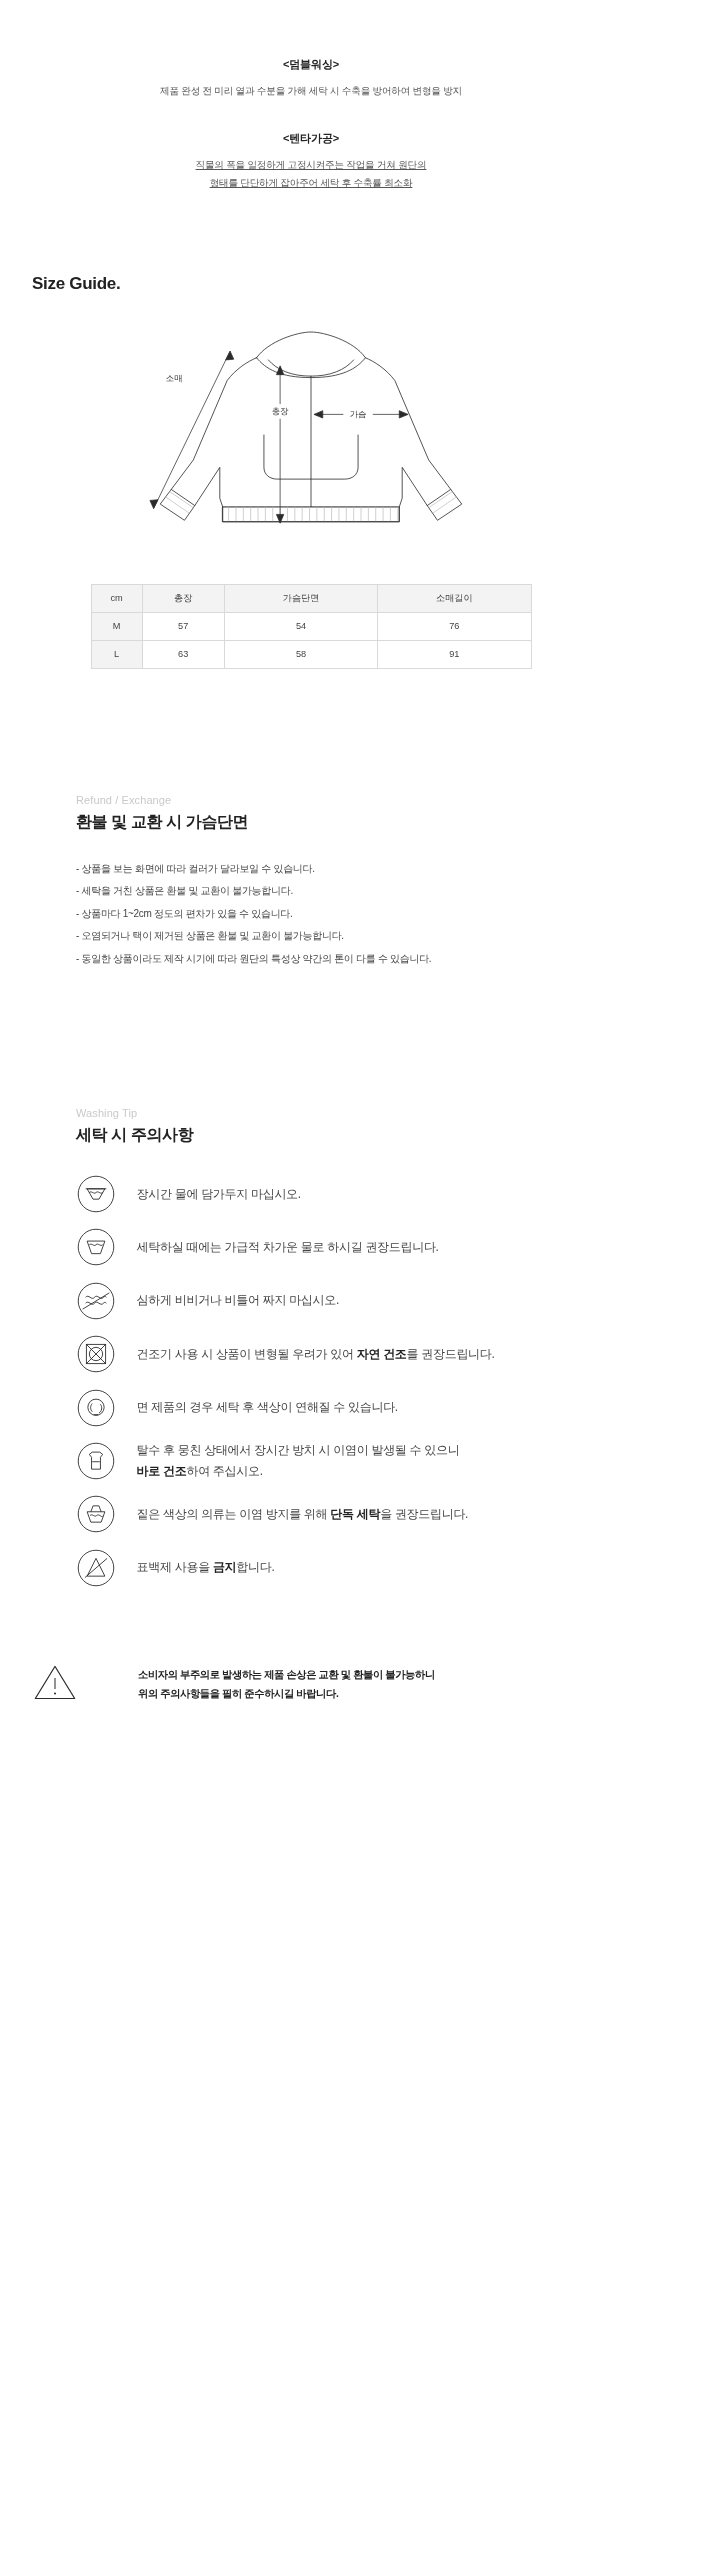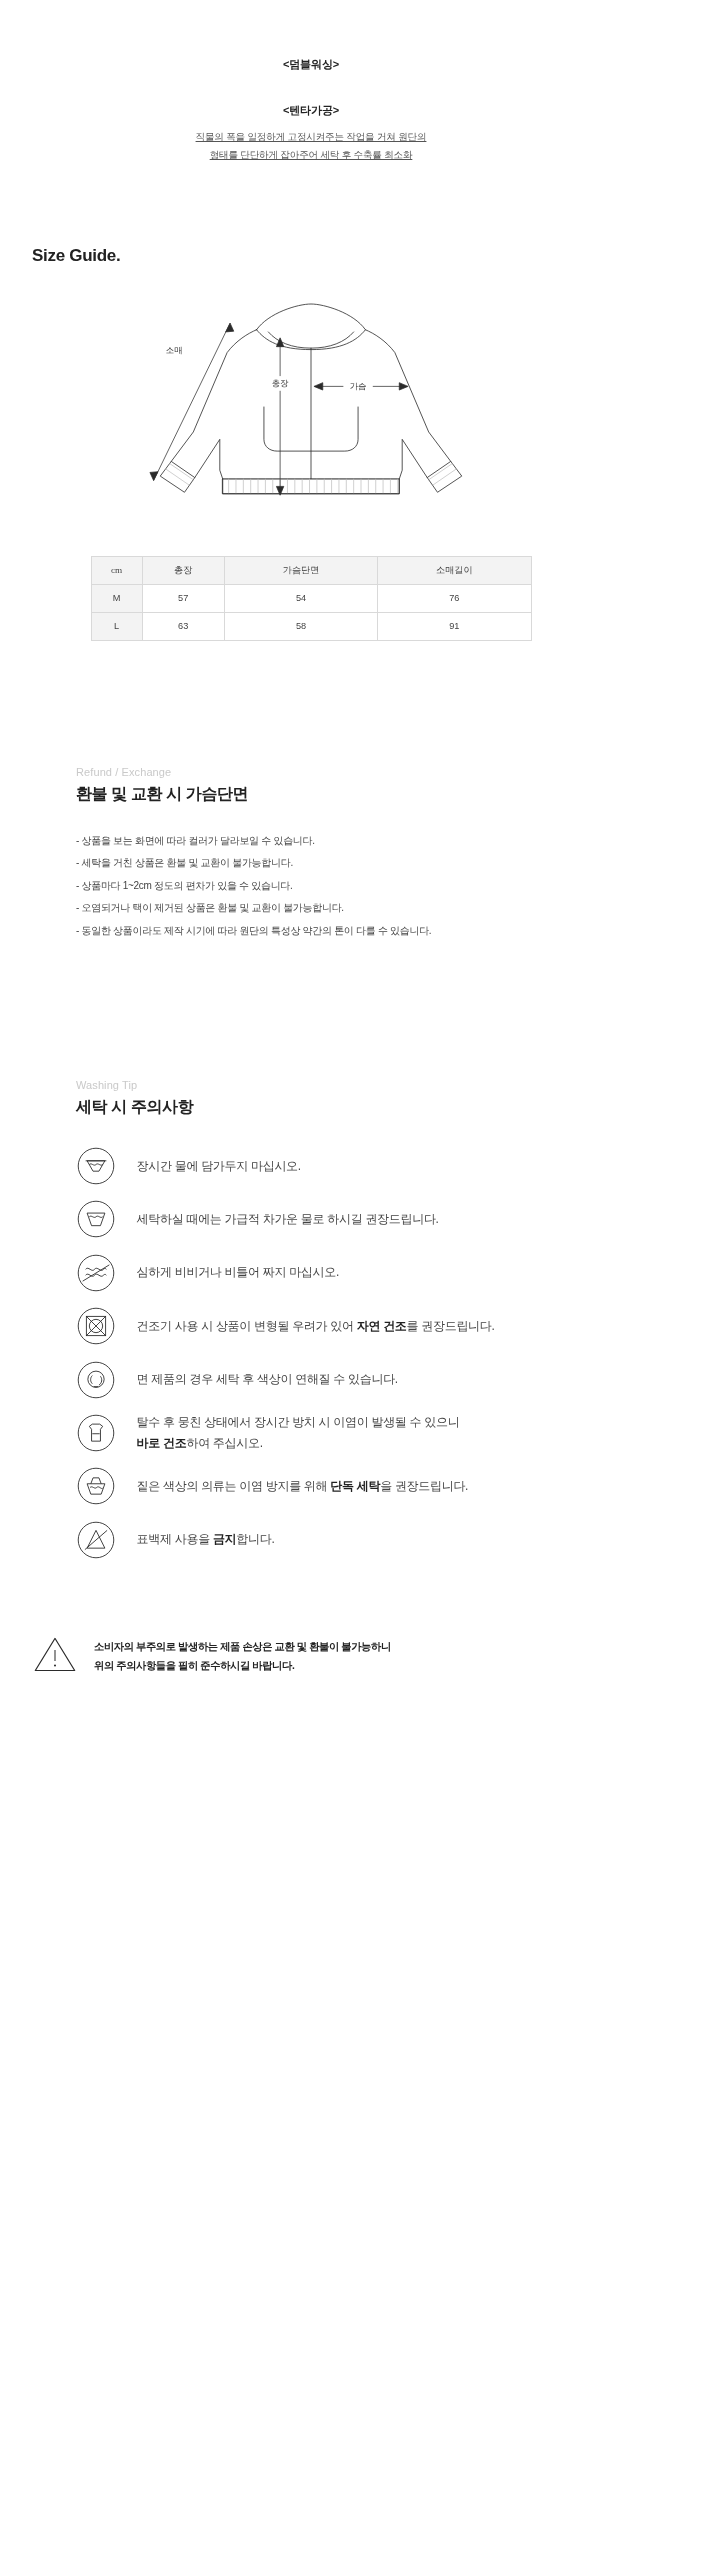--- a/index.html
+++ b/index.html
@@ -59,21 +59,21 @@
     color: #444444;
   }
   table.size-table th, table.size-table td {
     border: 0.7px solid #d9d9d9;
     height: 28px;
     text-align: center;
     font-weight: normal;
   }
   table.size-table thead th { background: #f3f3f3; color: #444444; }
   table.size-table tbody th { background: #f3f3f3; width: 51px; }
-  table.size-table thead th:first-child { width: 51px; font-family: Liberation Serif, serif; }
+  table.size-table thead th:first-child { width: 51px; }
 
   
   .section { padding: 0 32px; margin-left: 44px; }
   .section-eyebrow {
     font-size: 11px;
     color: #c9c9c9;
     letter-spacing: 0.1px;
     margin: 0 0 5.9px 0;
   }
   .section-title {
@@ -114,38 +114,40 @@
     letter-spacing: -0.3px;
   }
   .wash-text b { font-weight: bold; color: #222222; }
 
   
   .caution {
     margin-top: 71px;
     padding: 0 32px 66px 32px;
     display: flex;
     align-items: center;
+    gap: 44px;
   }
   .caution-icon { width: 46px; flex: 0 0 46px; margin-right: 16px; }
   .caution-text {
     font-size: 10.3px;
     font-weight: bold;
     line-height: 1.85;
     color: #222222;
     letter-spacing: -0.4px;
   }
 </style>
 </head>
 <body>
 
 <div class="page">
 
   <div class="treatments">
     <div class="treat-block">
       <p class="treat-title">&lt;덤블워싱&gt;</p>
+      <p class="treat-desc">제품 완성 전 미리 열과 수분을 가해 세탁 시 수축을 방어하여 변형을 방지</p>
     </div>
     <div class="treat-block">
       <p class="treat-title">&lt;텐타가공&gt;</p>
       <p class="treat-desc" style="white-space: pre-line; text-decoration: underline;">직물의 폭을 일정하게 고정시켜주는 작업을 거쳐 원단의
 형태를 단단하게 잡아주어 세탁 후 수축률 최소화</p>
     </div>
   </div>
 
   <div class="size-guide-head">Size Guide.</div>
 

